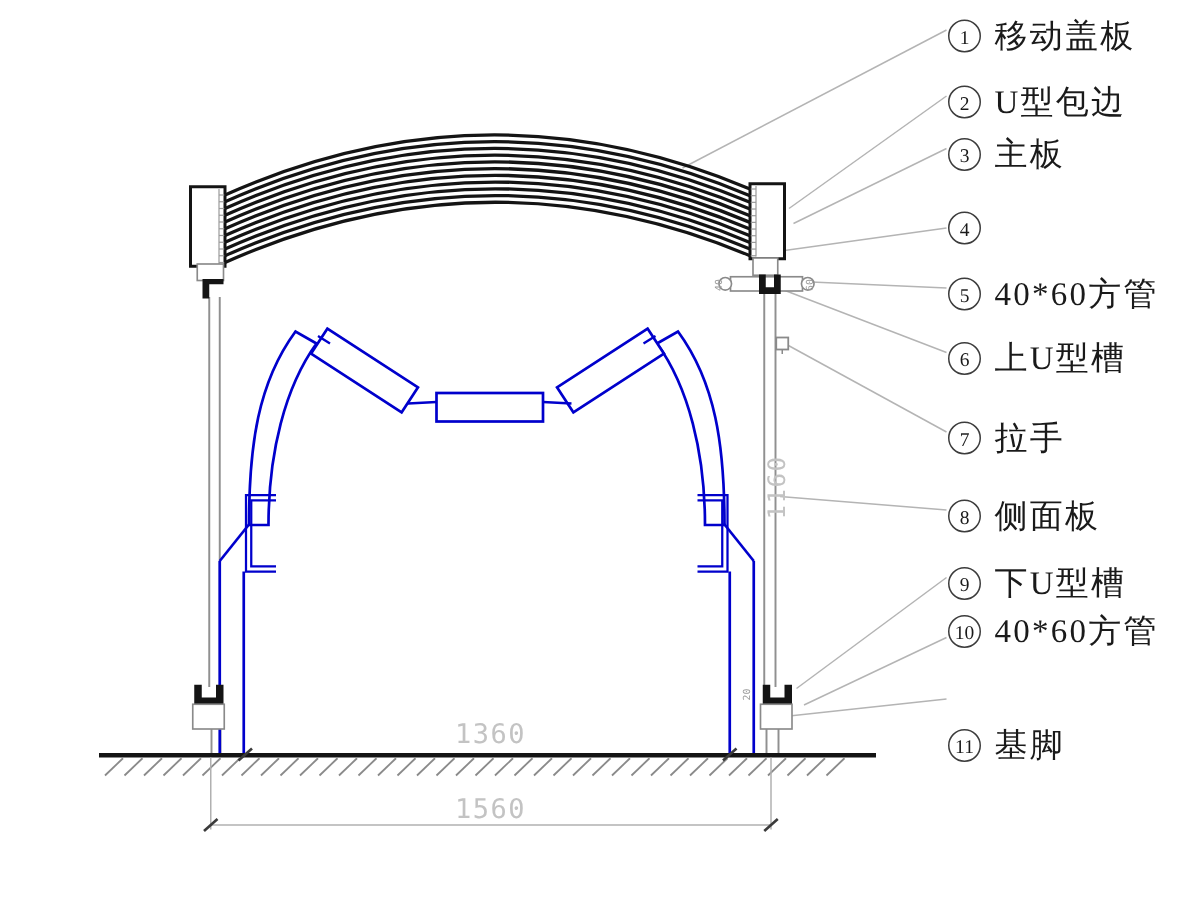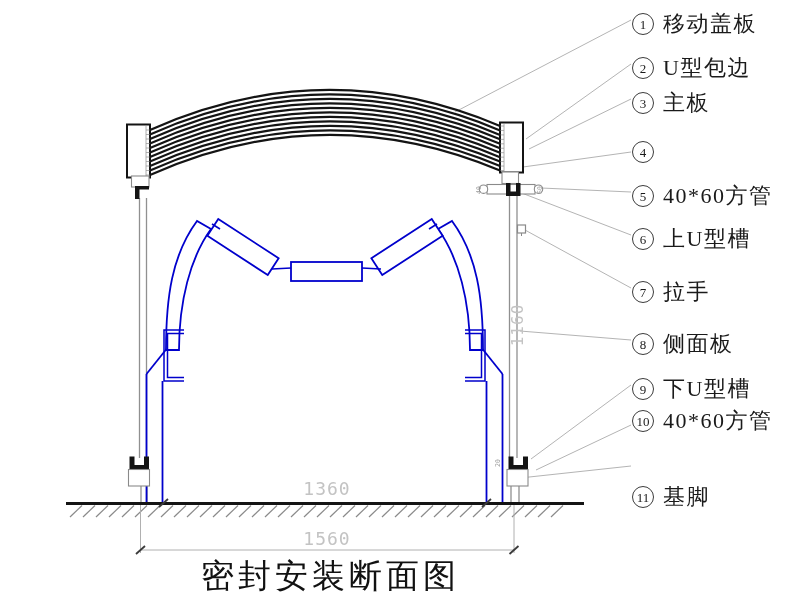--- a/index.html
+++ b/index.html
@@ -257,14 +257,13 @@
     </div>
   <div class="callout" style="top:406px">
       <span class="num">10</span>
       <span class="txt">40*60方管</span>
     </div>
   <div class="callout" style="top:482px">
       <span class="num">11</span>
       <span class="txt">基脚</span>
     </div>
 
-  <div class="title">密封安装断面图</div>
 </div>
 
 </body></html>

